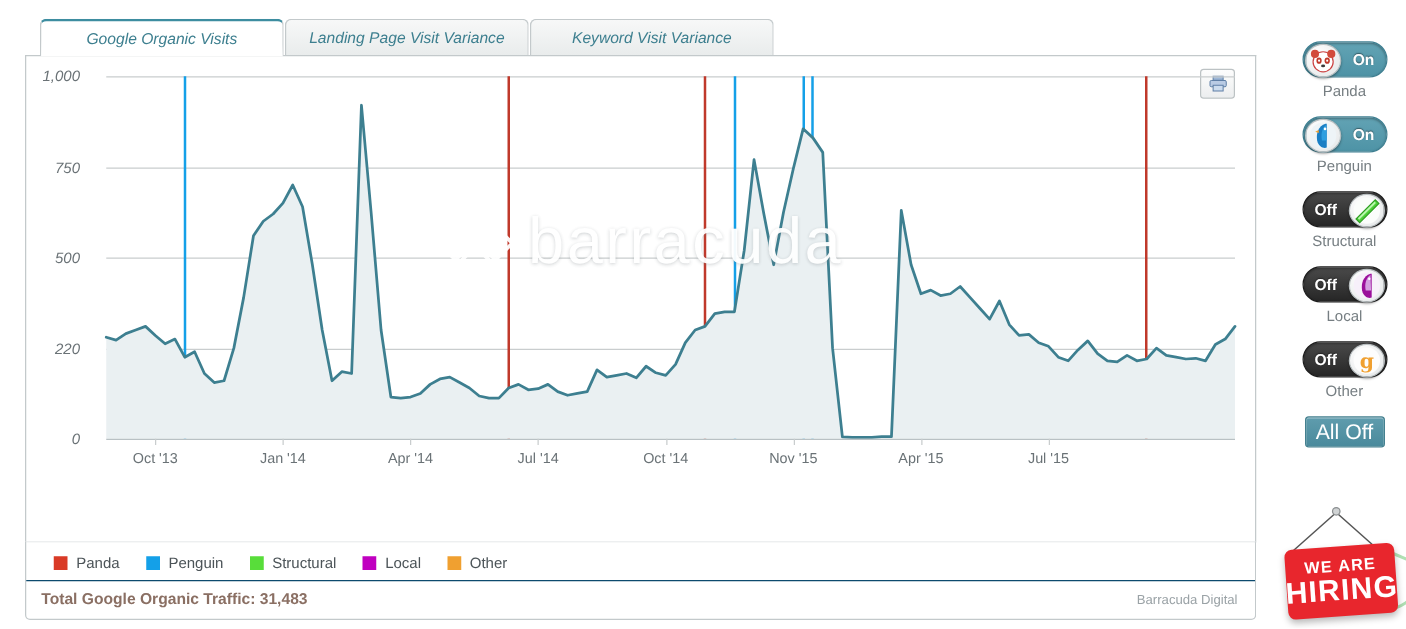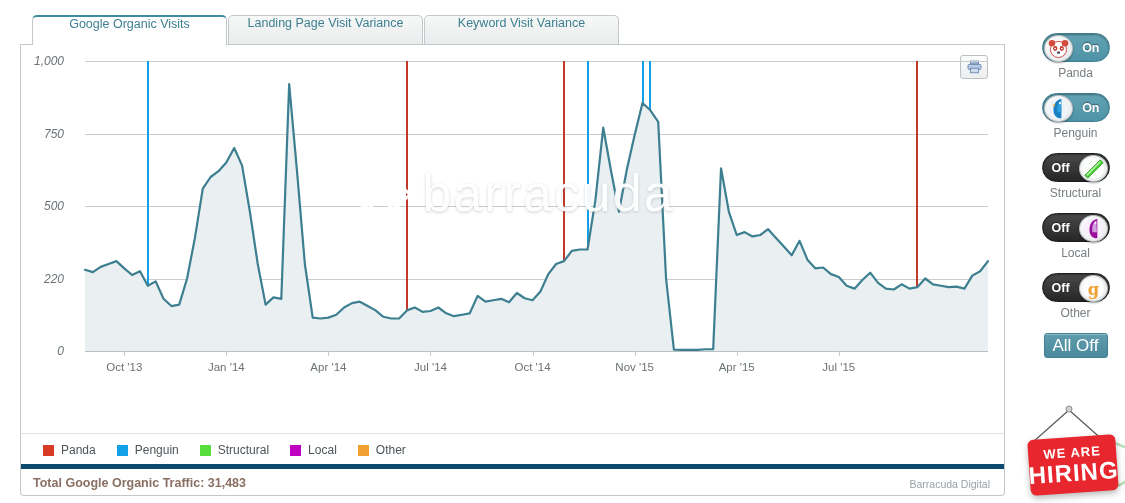--- a/index.html
+++ b/index.html
@@ -15,23 +15,23 @@
     box-sizing:border-box;
   }
 
   
   #tabbar{position:absolute;left:0;top:0;height:30px;width:100%;}
   .tab{
     position:absolute;top:0;height:29px;box-sizing:border-box;
     border:1px solid #c3c9cb;border-bottom:none;
     border-radius:5px 5px 0 0;
     font-size:12.5px;color:#3d7f8f;
-    display:flex;align-items:flex-start;justify-content:center;
+    display:flex;align-items:center;justify-content:center;
     background:linear-gradient(#f7f8f8,#e9ecec);
-    cursor:pointer;user-select:none;
+    cursor:pointer;user-select:none;font-style:italic;
   }
   .tab.active{
     background:#ffffff;border-top:2px solid #3d8da0;
     color:#3d7f8f;height:30px;z-index:5;
   }
   #tab0{left:12px;width:195px;}
   #tab1{left:208px;width:195px;}
   #tab2{left:404px;width:195px;}
 
   
@@ -87,21 +87,21 @@
   .swatch{width:11px;height:11px;display:inline-block;}
 
   
   #footer{
     position:absolute;left:0;top:418px;width:985px;height:63px;
     box-sizing:border-box;border:1px solid #c3c9cb;border-top:1px solid #dfe3e4;
     background:#fff;border-radius:0 0 4px 4px;
   }
   #footerbar{
     position:absolute;left:0;bottom:0;width:100%;height:31px;
-    border-top:5px solid #0c4a6e;box-sizing:border-box;
+    border-top:1px solid #0c4a6e;box-sizing:border-box;
   }
   #totaltxt{
     position:absolute;left:12px;top:7px;font-size:12.5px;font-weight:bold;color:#8a6f63;
   }
   #credit{position:absolute;right:14px;top:9px;font-size:10.5px;color:#9aa2a6;}
 
   
   #rail{position:absolute;left:1026px;top:33px;width:99px;}
   .toggle-wrap{
     width:99px;margin-bottom:13px;display:flex;flex-direction:column;

